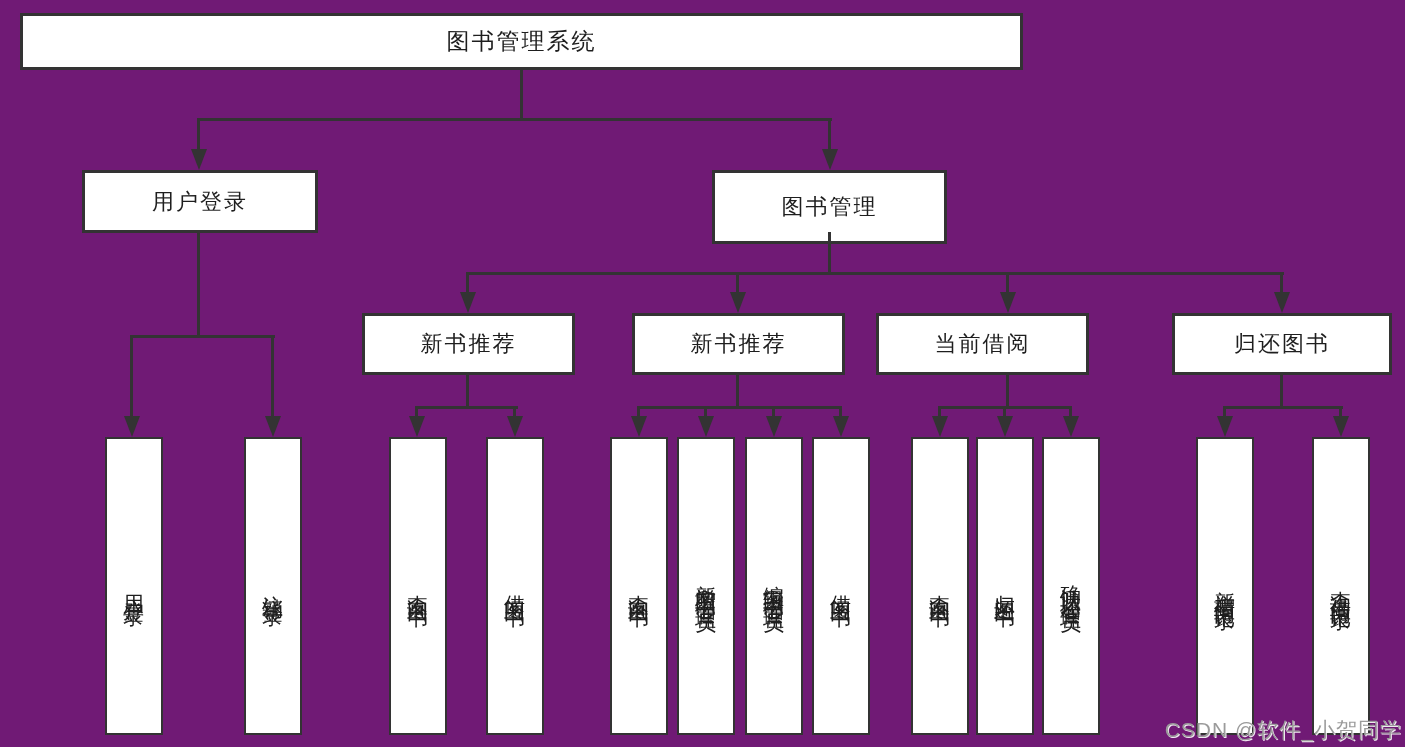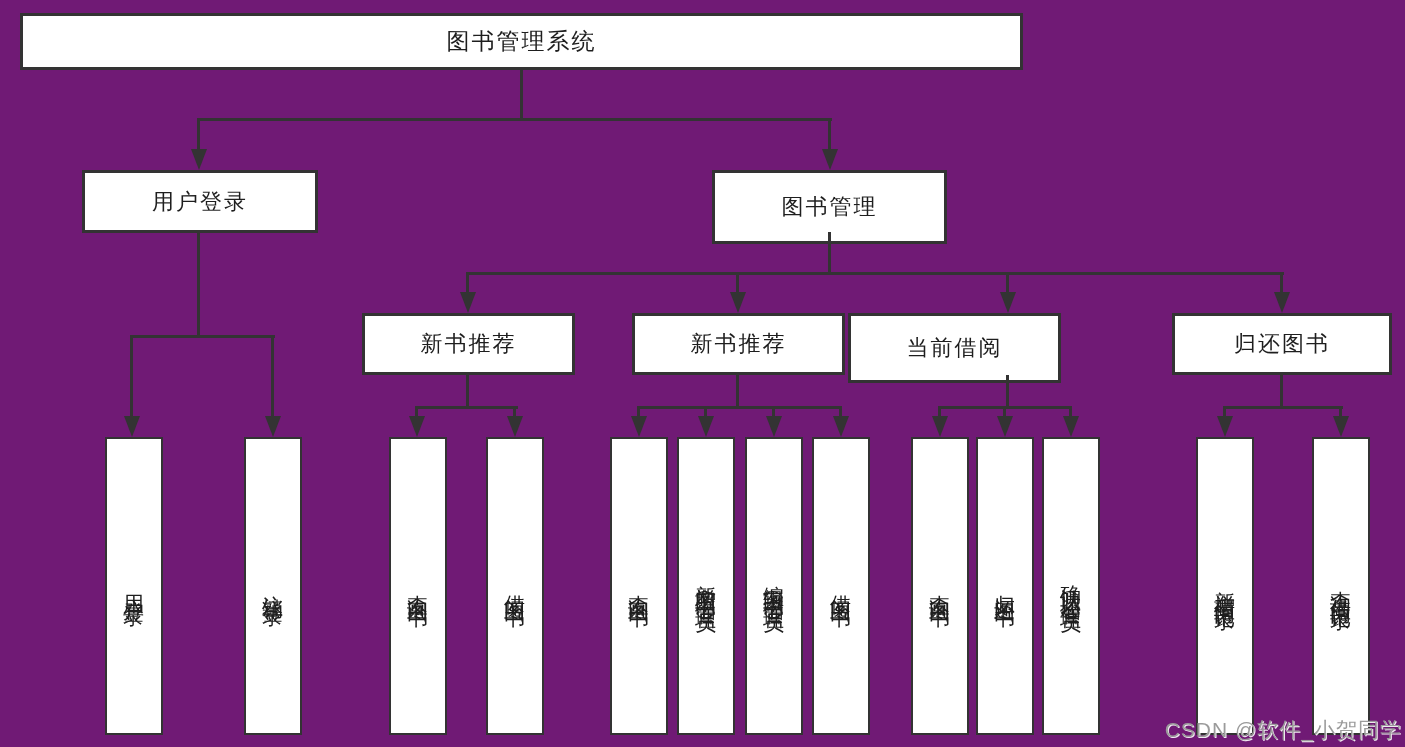--- a/index.html
+++ b/index.html
@@ -49,21 +49,21 @@
   <div class="box" style="left:712px;top:170px;width:235px;height:74px;">
     <span>图书管理</span>
   </div>
 
   <div class="box" style="left:362px;top:313px;width:213px;height:62px;">
     <span>新书推荐</span>
   </div>
   <div class="box" style="left:632px;top:313px;width:213px;height:62px;">
     <span>新书推荐</span>
   </div>
-  <div class="box" style="left:848px;top:313px;width:213px;height:70px;align-items:center;">
+  <div class="box" style="left:876px;top:313px;width:213px;height:62px;align-items:center;">
     <span>当前借阅</span>
   </div>
   <div class="box" style="left:1172px;top:313px;width:220px;height:62px;">
     <span>归还图书</span>
   </div>
 
   <div class="leaf" style="left:105px;">
     <span>用户登录</span>
   </div>
   <div class="leaf" style="left:244px;">

